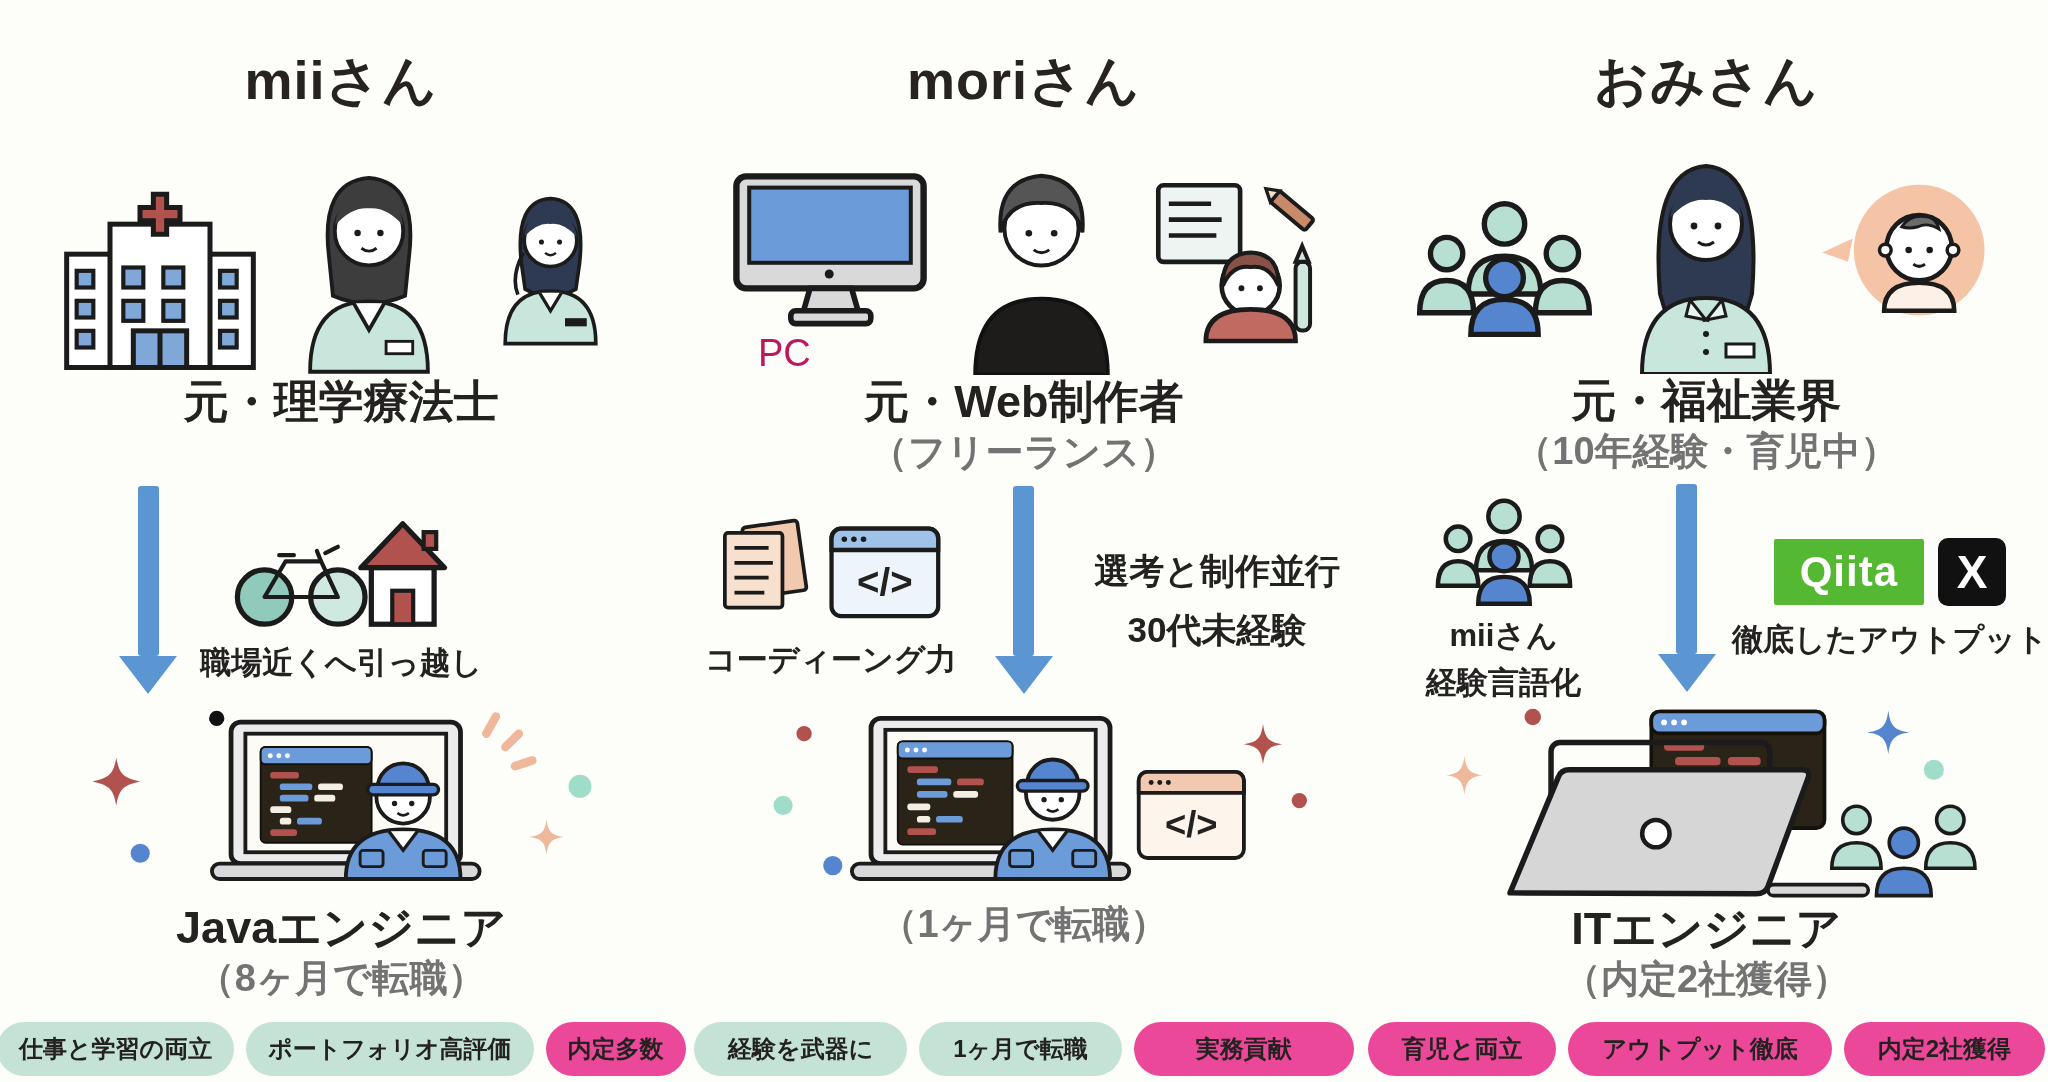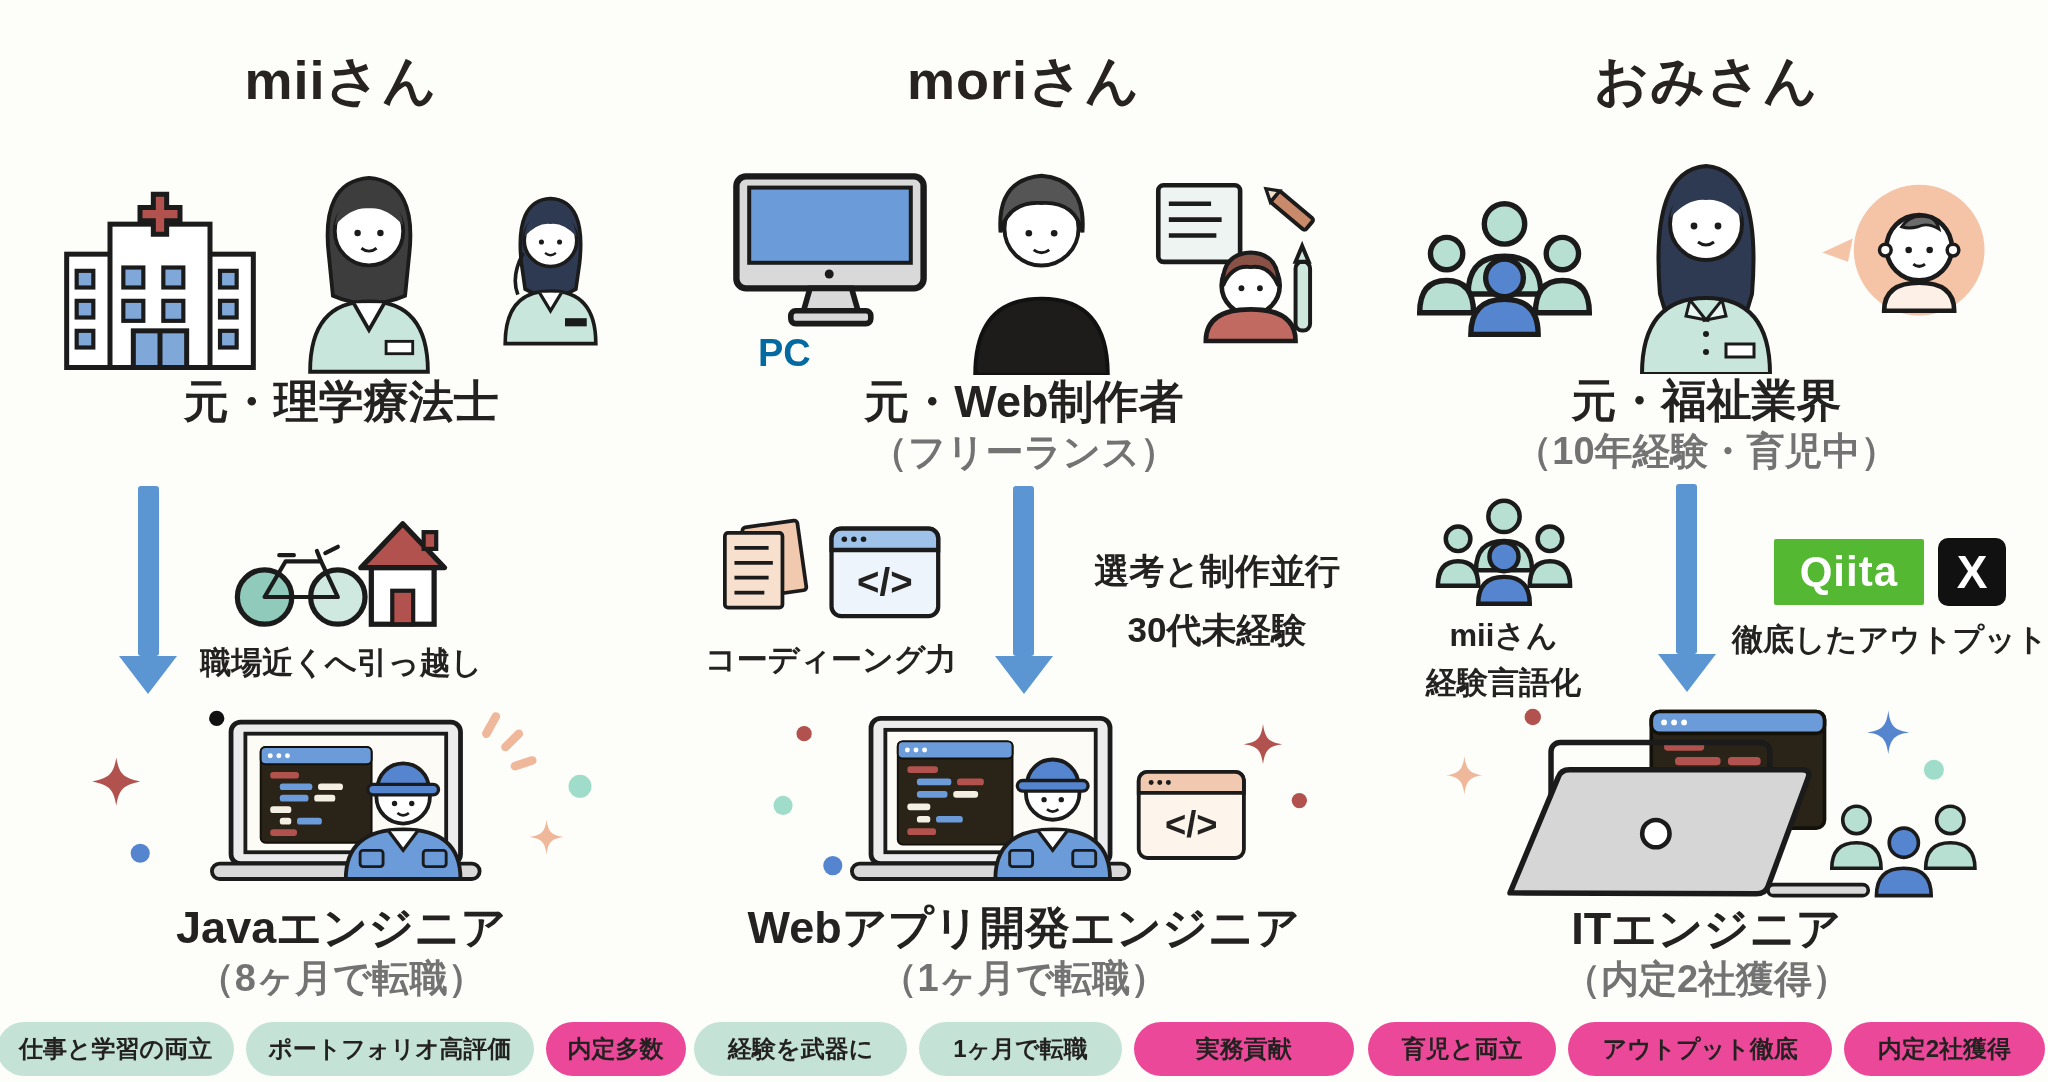--- a/index.html
+++ b/index.html
@@ -30,21 +30,21 @@
   .badge.mint{background:#c4e3d6;}
   .badge.peach{background:#ec4899;}
   .badge.wide{padding:11px 62px;}
   .badge.w2{padding:11px 34px;}
   .logo-row{display:flex;align-items:center;gap:14px;margin-bottom:4px;}
   .qiita-badge{background:#55b832;color:#ffffff;font-weight:800;font-size:42px;line-height:1;
     padding:12px 26px;border-radius:2px;letter-spacing:1px;}
   .x-badge{background:#111111;color:#ffffff;font-weight:800;font-size:46px;width:68px;height:68px;
     display:flex;align-items:center;justify-content:center;border-radius:10px;}
   .pc-wrap{display:flex;flex-direction:column;align-items:flex-start;}
-  .pc-label{font-size:38px;font-weight:700;margin:2px 0 0 28px;color:#0369a1;}
+  .pc-label{font-size:38px;font-weight:400;margin:2px 0 0 28px;color:#be185d;}
   svg text{font-family:"Liberation Sans","DejaVu Sans",sans-serif;}
 </style>
 </head>
 <body>
 
 <div class="board">
 
   <div class="col">
     <h2 class="title">miiさん</h2>
 
@@ -300,21 +300,20 @@
           <path d="M430,92 h110 v-13 a9,9 0 0 0 -9,-9 h-92 a9,9 0 0 0 -9,9 z" fill="#f0c9b0" stroke="#1b1b1b" stroke-width="4"></path>
           <circle cx="443" cy="81" r="2.6" fill="#1b1b1b"></circle>
             <circle cx="452" cy="81" r="2.6" fill="#1b1b1b"></circle>
             <circle cx="461" cy="81" r="2.6" fill="#1b1b1b"></circle>
           <text x="485" y="138" font-size="38" font-weight="bold" fill="#242220" text-anchor="middle">&lt;/&gt;</text>
         </g>
       </svg>
     </div>
 
     <div class="newrole-wrap">
-      <div class="role-main">Webアプリ開発エンジニア</div>
       <div class="role-sub">（1ヶ月で転職）</div>
     </div>
 
     <div class="badges">
       <span class="badge mint w2">経験を武器に</span>
       <span class="badge mint w2">1ヶ月で転職</span>
       <span class="badge peach wide">実務貢献</span>
     </div>
   </div>
 

